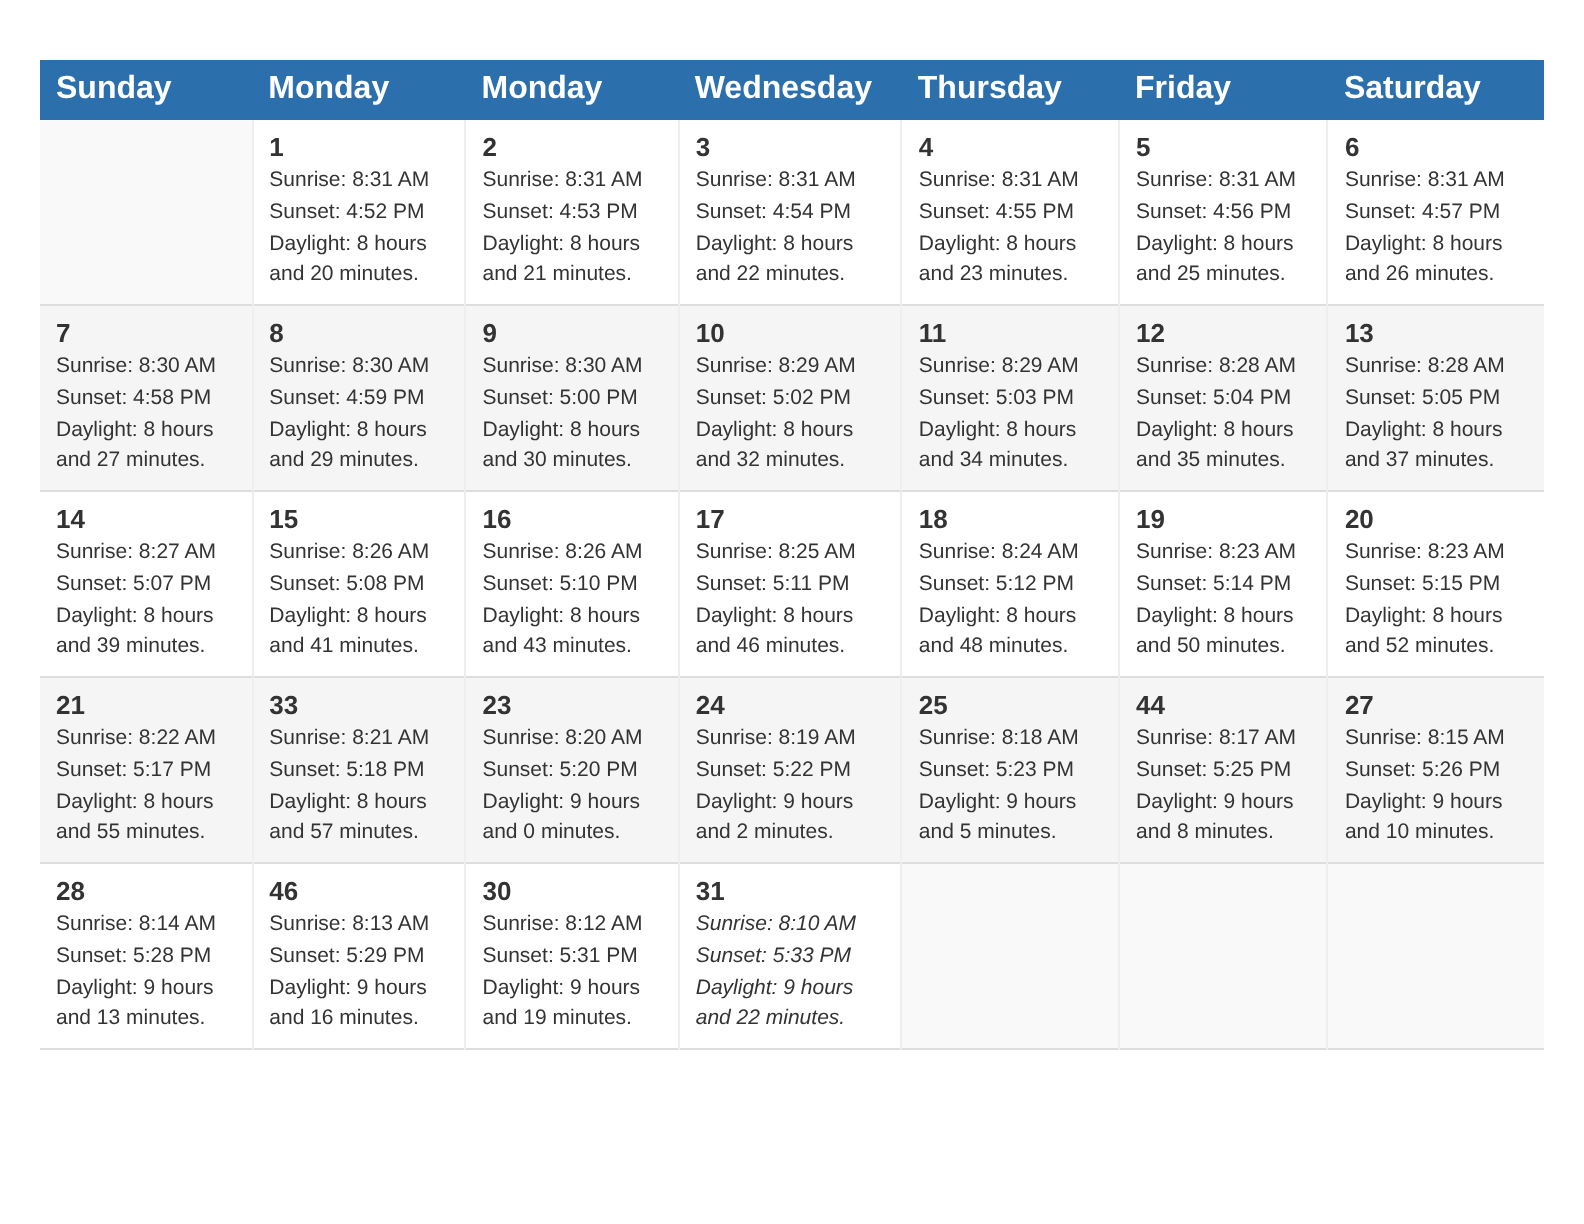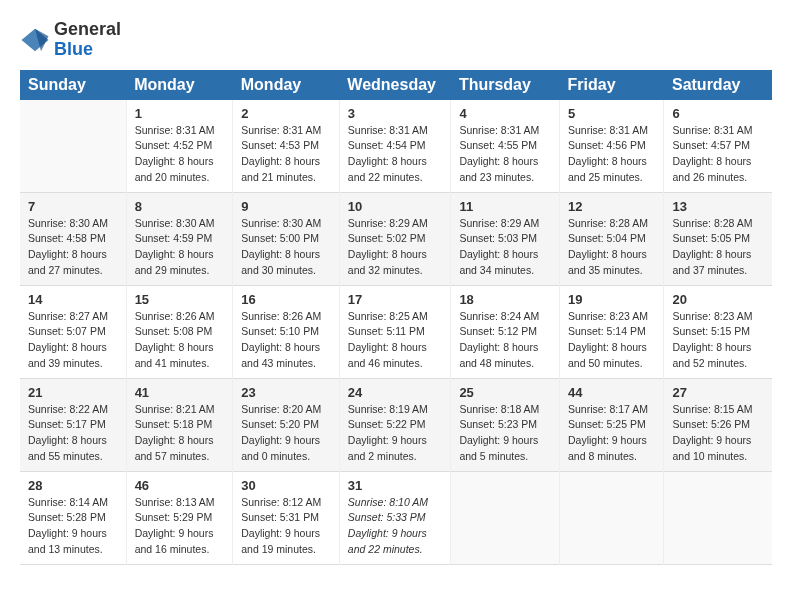--- a/index.html
+++ b/index.html
@@ -91,30 +91,20 @@
       background: #f5f5f5;
     }
     .row-normal {
       background: #fff;
     }
   </style>
 </head>
 <body>
 
 <div class="header-area">
-  <div class="logo">
-    <svg class="logo-icon" viewBox="0 0 40 40" xmlns="http://www.w3.org/2000/svg">
-      <polygon points="20,5 38,20 20,35 2,20" fill="#2c6fad" opacity="0.85"></polygon>
-      <polygon points="20,5 38,15 28,35" fill="#1a4f8a" opacity="0.7"></polygon>
-    </svg>
-    <div class="logo-text">
-      <span class="general">General</span>
-      <span class="blue">Blue</span>
-    </div>
-  </div>
   <div class="title-area">
   </div>
 </div>
 
 <table class="calendar-table">
   <thead>
     <tr>
     <th>Sunday</th>
         <th>Monday</th>
         <th>Monday</th>
@@ -274,21 +264,21 @@
       </tr>
       <tr class="row-alt">
         <td>
           <span class="day-number">21</span>
           <div class="day-info" style="white-space: pre-line;">Sunrise: 8:22 AM
 Sunset: 5:17 PM
 Daylight: 8 hours
 and 55 minutes.</div>
         </td>
         <td>
-          <span class="day-number">41</span>
+          <span class="day-number">33</span>
           <div class="day-info" style="white-space: pre-line;">Sunrise: 8:21 AM
 Sunset: 5:18 PM
 Daylight: 8 hours
 and 57 minutes.</div>
         </td>
         <td>
           <span class="day-number">23</span>
           <div class="day-info" style="white-space: pre-line;">Sunrise: 8:20 AM
 Sunset: 5:20 PM
 Daylight: 9 hours

